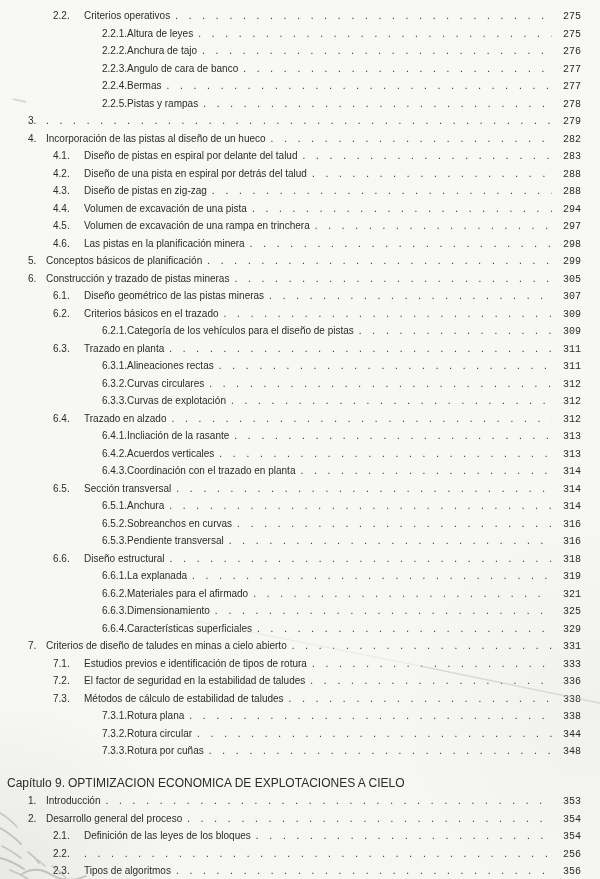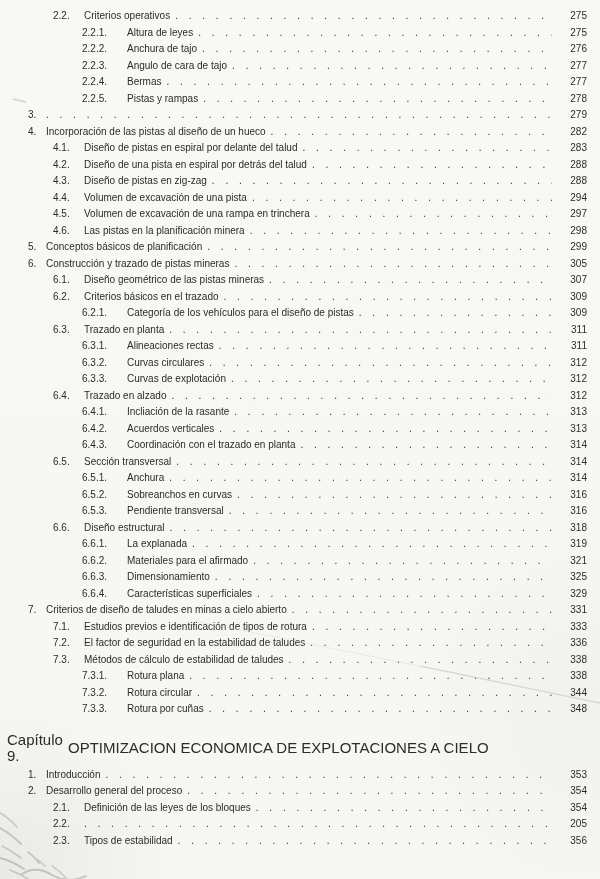--- a/index.html
+++ b/index.html
@@ -20,34 +20,34 @@
       linear-gradient(#f8f8f5, #f6f6f3);
   }
   .row {
     display:flex; align-items:baseline;
     line-height:16.5px; font-size:10px;
     white-space:nowrap; overflow:hidden;
   }
   .row .lbl { flex:none; }
   .row.lvl1 { padding-left:28px; }  .row.lvl1 .lbl { width:18px; }
   .row.lvl2 { padding-left:53px; }  .row.lvl2 .lbl { width:31px; }
-  .row.lvl3 { padding-left:82px; }  .row.lvl3 .lbl { width:45px; }
+  .row.lvl3 { padding-left:82px; }  .row.lvl3 .lbl { width:45px;text-align:right; }
   .row .txt { flex:none; padding-right:5px; }
   .row .leader {
     flex:1 1 auto; overflow:hidden; white-space:nowrap;
     letter-spacing:4px; margin-right:5px; color:#2e2e2e;
   }
   .row .leader::after {
     content:". . . . . . . . . . . . . . . . . . . . . . . . . . . . . . . . . . . . . . . . . . . . . . . . . . . . . . . . . . . . . . . . . . . . . .";
   }
-  .row .pg { flex:none; width:30px; text-align:right; }
+  .row .pg { flex:none; width:30px; text-align:center;font-family:Liberation Mono, monospace; }
   .chapter {
     display:flex; align-items:center;
     margin-top:14px; margin-bottom:2px;
-    font-size:15px; line-height:16.5px;
+    font-size:12px; line-height:16.5px;
   }
   .chapter .clabel { flex:none; width:68px; padding-left:7px; box-sizing:border-box; }
   .chapter .ctitle { flex:1; }
   .chapter .ctitle .l2 { padding-left:8px; }
   svg.artifacts {
     position:absolute; inset:0; width:600px; height:879px;
     pointer-events:none;
   }
 </style>
 </head>
@@ -70,21 +70,21 @@
         <span class="pg">275</span>
       </div>
       <div class="row lvl3">
         <span class="lbl">2.2.2.</span>
         <span class="txt">Anchura de tajo</span>
         <span class="leader"></span>
         <span class="pg">276</span>
       </div>
       <div class="row lvl3">
         <span class="lbl">2.2.3.</span>
-        <span class="txt">Angulo de cara de tajo</span>
+        <span class="txt">Angulo de cara de banco</span>
         <span class="leader"></span>
         <span class="pg">277</span>
       </div>
       <div class="row lvl3">
         <span class="lbl">2.2.4.</span>
         <span class="txt">Bermas</span>
         <span class="leader"></span>
         <span class="pg">277</span>
       </div>
       <div class="row lvl3">
@@ -339,25 +339,25 @@
       </div>
       <div class="row lvl2">
         <span class="lbl">2.1.</span>
         <span class="txt">Definición de las leyes de los bloques</span>
         <span class="leader"></span>
         <span class="pg">354</span>
       </div>
       <div class="row lvl2">
         <span class="lbl">2.2.</span>
         <span class="leader"></span>
-        <span class="pg">205</span>
+        <span class="pg">256</span>
       </div>
       <div class="row lvl2">
         <span class="lbl">2.3.</span>
-        <span class="txt">Tipos de estabilidad</span>
+        <span class="txt">Tipos de algoritmos</span>
         <span class="leader"></span>
         <span class="pg">356</span>
       </div>
     </div>
 
 </div>
 
 <svg class="artifacts" viewBox="0 0 600 879" xmlns="http://www.w3.org/2000/svg">
 
   <line x1="195" y1="621" x2="420" y2="666" stroke="#cfcfca" stroke-width="1.1" opacity="0.35"></line>

